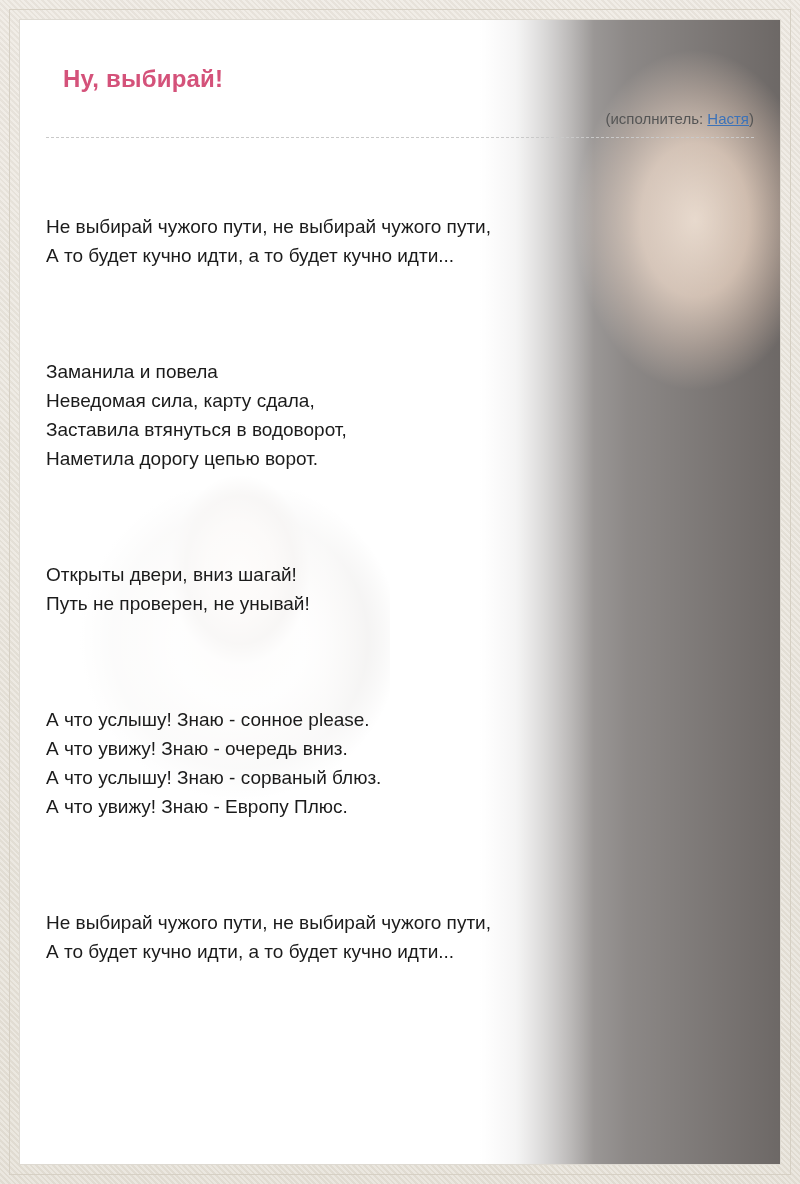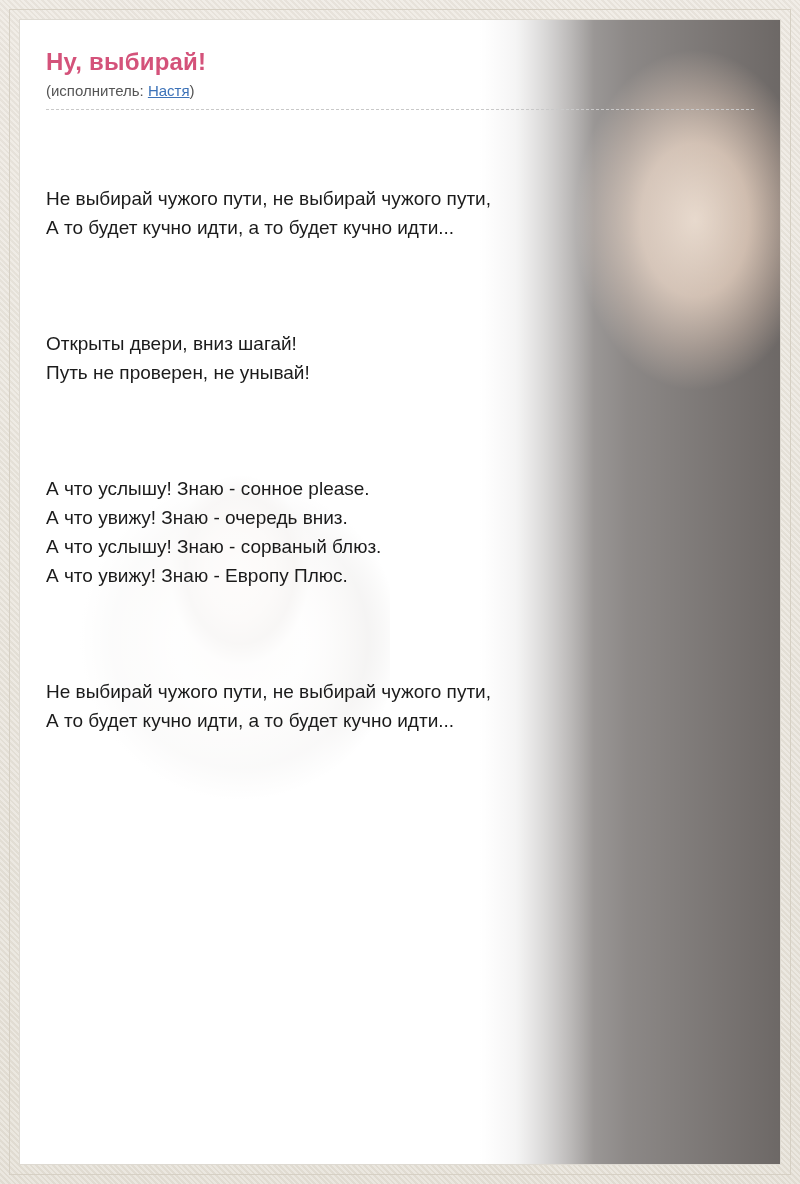--- a/index.html
+++ b/index.html
@@ -99,32 +99,33 @@
   .content {
     position: absolute;
     left: 0;
     top: 0;
     width: 760px;
     padding: 28px 26px 20px 26px;
     box-sizing: border-box;
   }
 
   .song-title {
-    margin: 0;
+    margin: 17px;
     font-size: 24px;
     font-weight: bold;
     color: #d4527a;
     letter-spacing: 0.2px;
     line-height: 1.15;
   }
 
   .byline {
     margin-top: 6px;
     font-size: 15px;
     color: #555555;
+    text-align: right;
   }
   .byline a {
     color: #3c72b8;
     text-decoration: underline;
   }
 
   .divider {
     margin-top: 10px;
     border-top: 1px dashed #c9c9c9;
     width: 100%;
@@ -162,20 +163,24 @@
 
       <h1 class="song-title">Ну, выбирай!</h1>
 
       <div class="byline"><span>(исполнитель: </span><a href="#">Настя</a><span>)</span></div>
 
       <div class="divider"></div>
 
       <div class="lyrics">
         <p class="stanza">Не выбирай чужого пути, не выбирай чужого пути,
 А то будет кучно идти, а то будет кучно идти...</p>
+        <p class="stanza">Заманила и повела
+Неведомая сила, карту сдала,
+Заставила втянуться в водоворот,
+Наметила дорогу цепью ворот.</p>
         <p class="stanza">Открыты двери, вниз шагай!
 Путь не проверен, не унывай!</p>
         <p class="stanza">А что услышу! Знаю - сонное please.
 А что увижу! Знаю - очередь вниз.
 А что услышу! Знаю - сорваный блюз.
 А что увижу! Знаю - Европу Плюс.</p>
         <p class="stanza">Не выбирай чужого пути, не выбирай чужого пути,
 А то будет кучно идти, а то будет кучно идти...</p>
         
         

